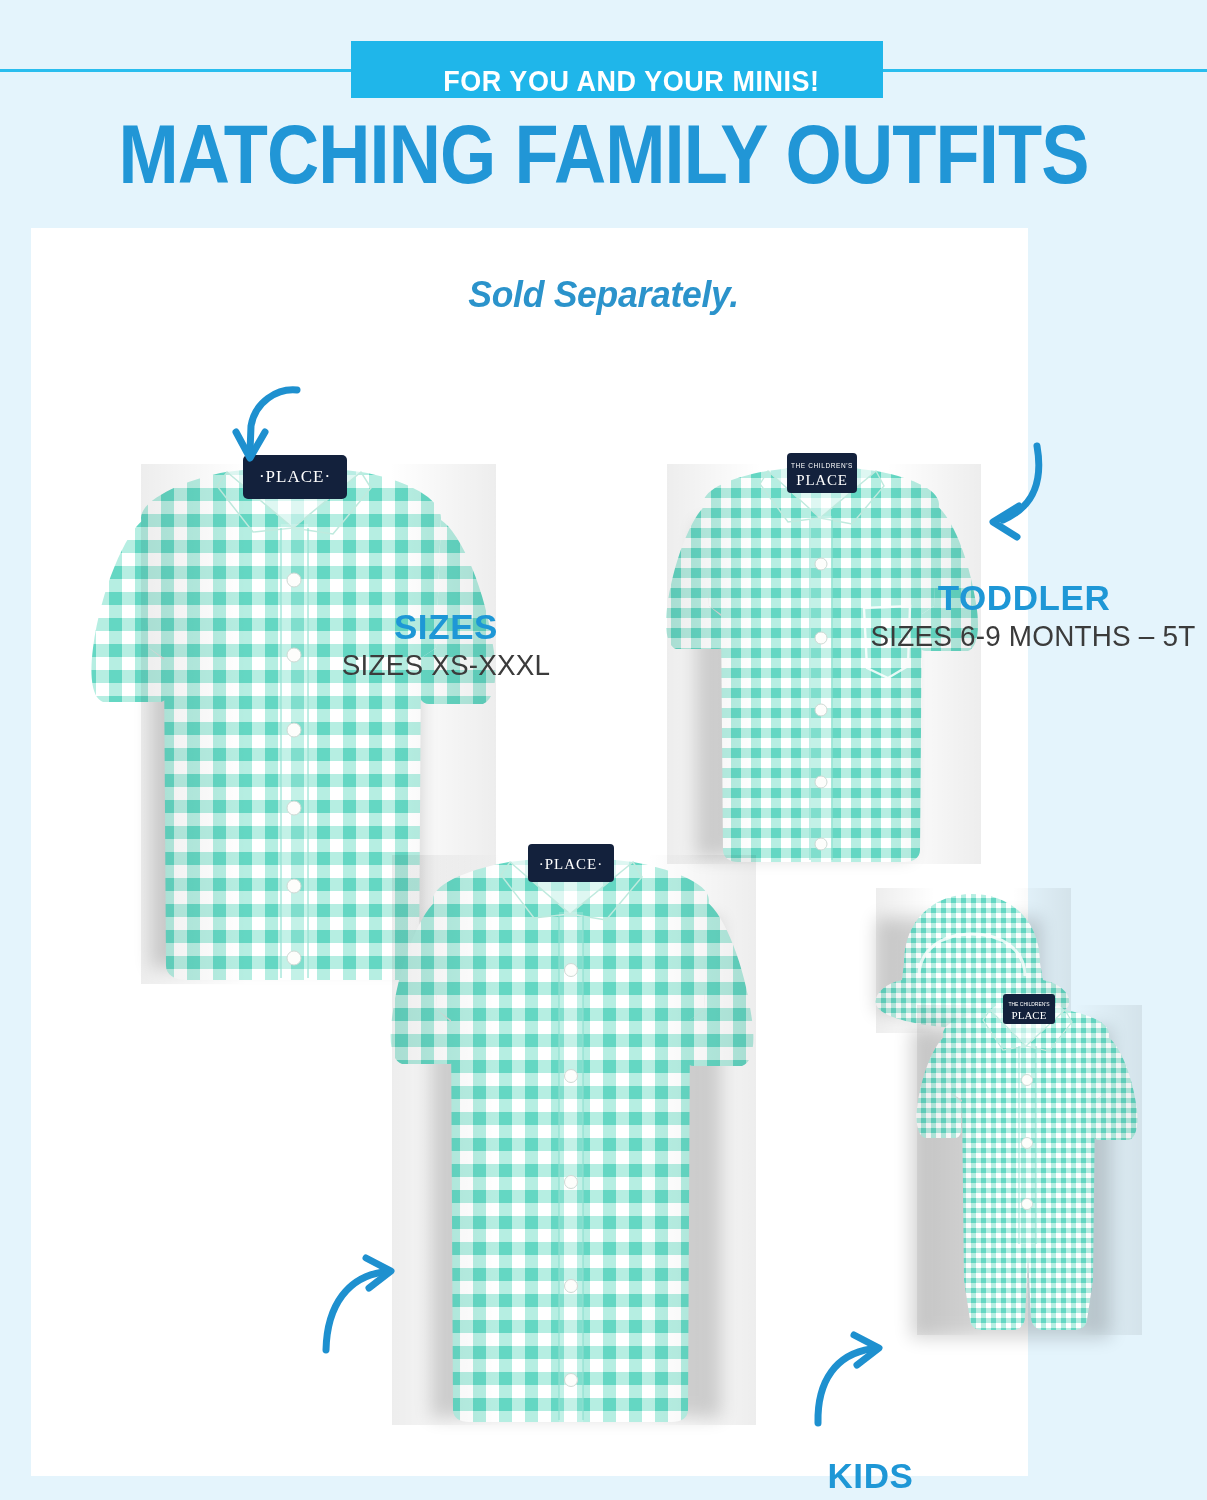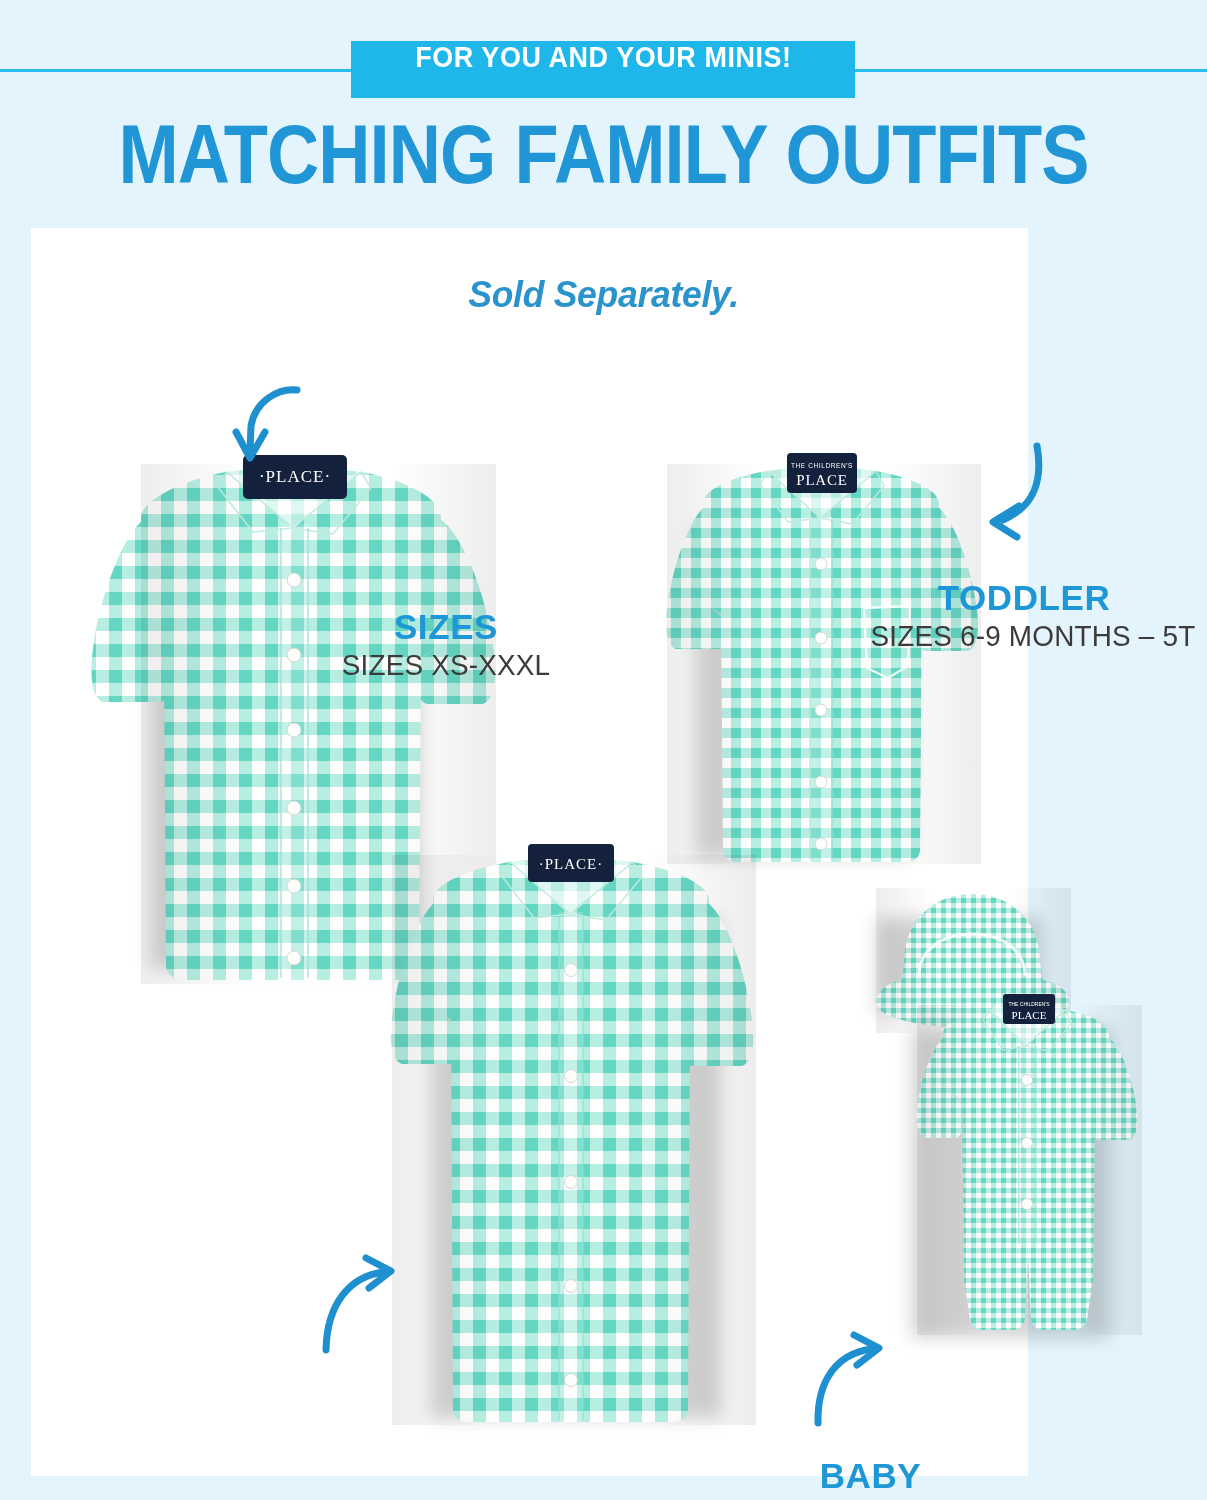--- a/index.html
+++ b/index.html
@@ -13,21 +13,21 @@
   .page{position:absolute;inset:0;}
 
   
   .rule{
     position:absolute;left:0;top:69px;width:1207px;height:3px;
     background:#29bdee;
   }
   .banner{
     position:absolute;left:351px;top:41px;width:504px;height:57px;
     background:#1fb6ea;
-    display:flex;align-items:flex-start;justify-content:center;
+    display:flex;align-items:flex-end;justify-content:center;padding-left:28px;
   }
   .banner-text{
     color:#ffffff;
     font-size:29px;
     font-weight:bold;
     letter-spacing:.6px;
     transform:scaleX(.93);
     font-family:"Liberation Sans", sans-serif;
     white-space:nowrap;
   }
@@ -302,19 +302,19 @@
       <div class="sizes">SIZES XS-XXXL</div>
     </div>
 
     <div class="lbl" id="lbl-toddler">
       <div class="cat">TODDLER</div>
       <div class="sizes">SIZES 6-9 MONTHS – 5T</div>
     </div>
 
 
     <div class="lbl" id="lbl-baby">
-      <div class="cat">BABY</div>
+      <div class="cat">KIDS</div>
       <div class="sizes two">SIZES 0-3 –</div>
 
     </div>
 
   </div>
 </div>
 
 </body></html>

